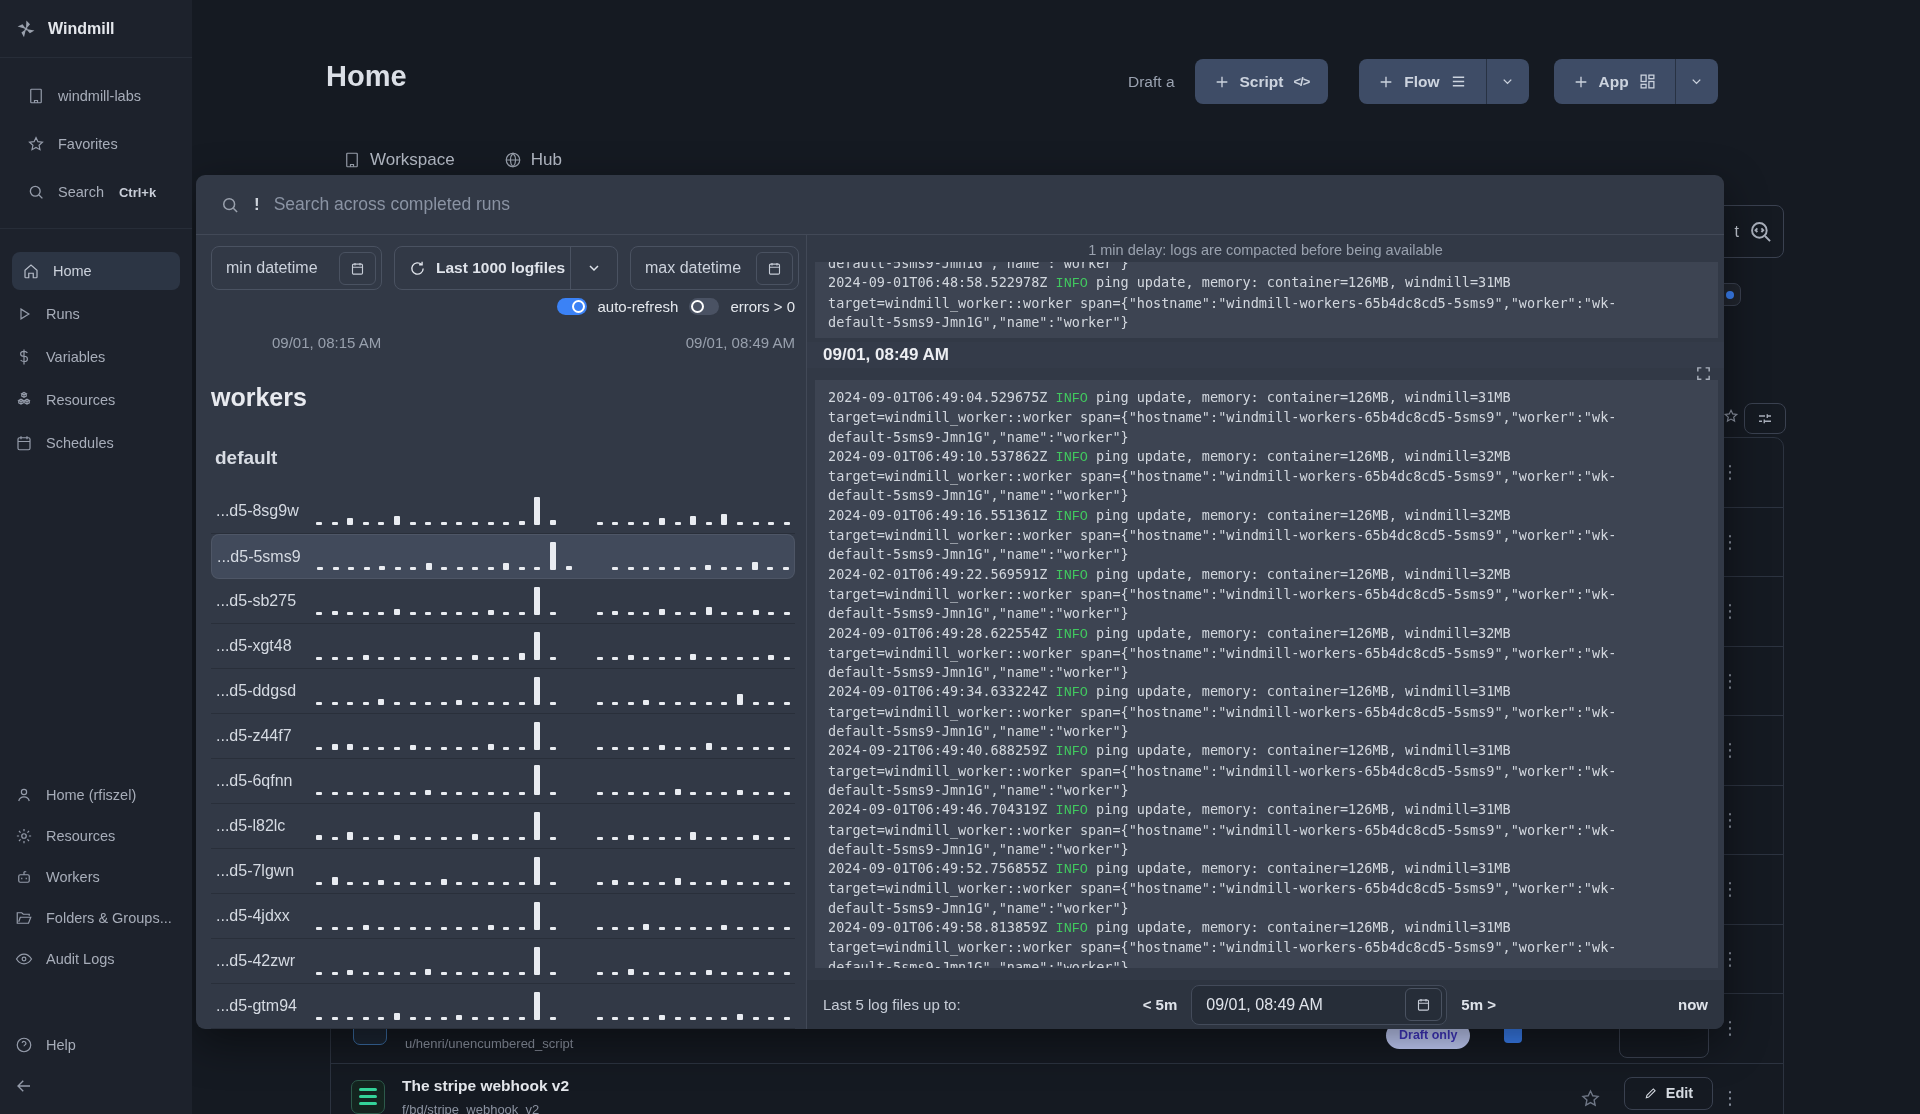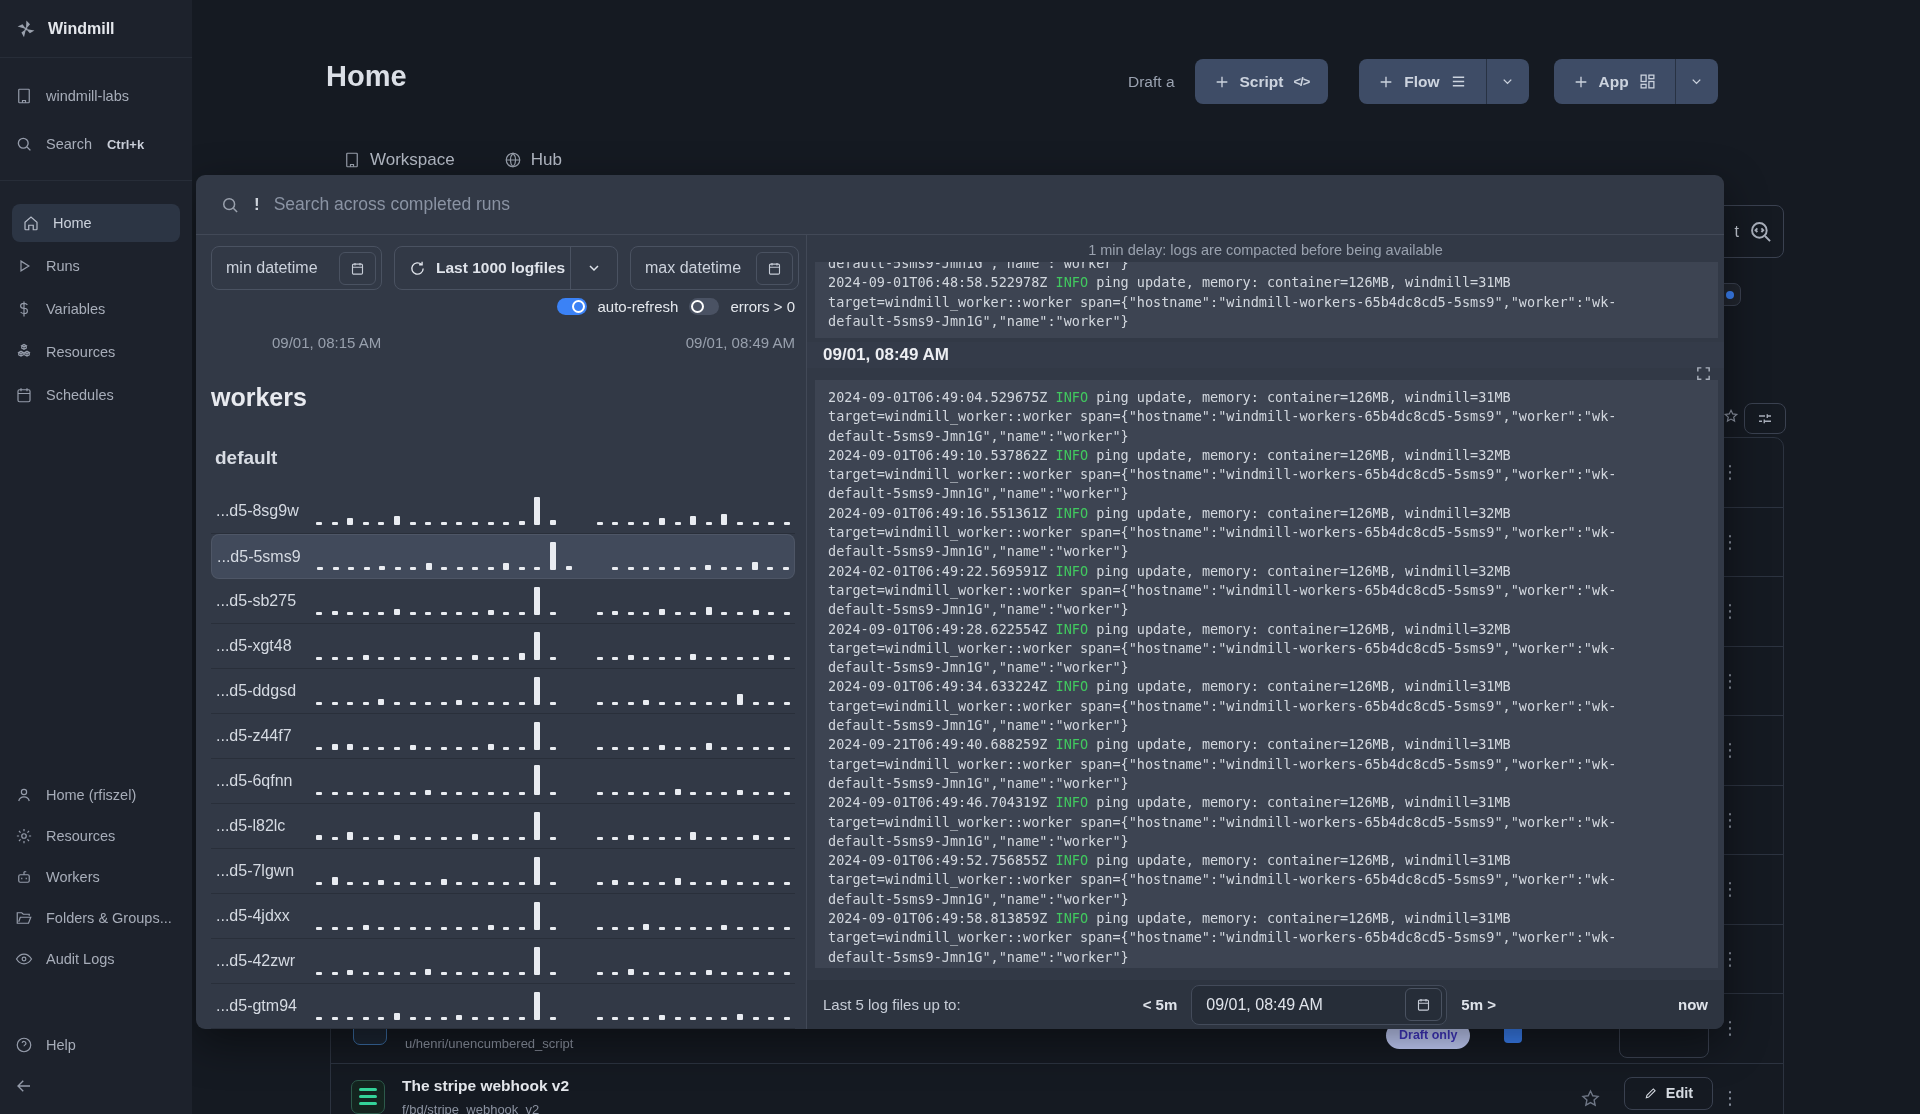--- a/index.html
+++ b/index.html
@@ -4,21 +4,21 @@
 <style>
   * { margin:0; padding:0; box-sizing:border-box; }
   html,body { width:1920px; height:1114px; overflow:hidden; }
   body { background:#151a22; font-family:"Liberation Sans", sans-serif; color:#c5cbd5; position:relative; }
   svg { display:block; }
 
   
   .sidebar { position:absolute; left:0; top:0; width:192px; height:1114px; background:#1d222c; z-index:20; display:flex; flex-direction:column; }
   .brand { height:58px; display:flex; align-items:center; gap:11px; padding:0 15px; border-bottom:1px solid #272d38; }
   .brand-title { color:#e4e7ec; font-weight:700; font-size:16px; }
-  .side-group1 { padding:14px 0 12px; }
+  .side-group1 { padding:14px 12px 12px; }
   .side-div { border-bottom:1px solid #272d38; }
   .side-group2 { padding-top:20px; }
   .side-item { height:48px; display:flex; align-items:center; gap:13px; padding:0 15px; color:#a7adb9; font-size:14.5px; cursor:pointer; }
   .side-group2 .side-item, .side-bottom .side-item { height:43px; }
   .side-bottom .side-item { height:41px; }
   .side-item .icn { width:18px; height:18px; color:#959caa; flex:none; }
   .side-item.active { background:#2c3544; border-radius:8px; margin:0 12px; padding:0 10px; height:38px; color:#ccd2dc; }
   .side-item.active .icn { color:#b6bcc8; }
   .active-wrap { height:43px; display:flex; align-items:center; }
   .active-wrap .side-item { flex:1; }
@@ -109,21 +109,21 @@
   .wname { width:100px; flex:none; font-size:16px; color:#d5dae2; }
   .spark { flex:1; display:flex; align-items:flex-end; justify-content:space-between; padding-bottom:8px; height:100%; }
   .spark .bar { width:6px; background:var(--spark-bar); border-radius:1px; flex:none; }
 
   .notice { position:absolute; left:0; right:0; top:7px; text-align:center; color:#9aa2af; font-size:14.5px; }
   .logbox { position:absolute; left:8px; right:6px; background:#3d4452; overflow:hidden; padding:0 13px; font-family:"DejaVu Sans Mono", monospace; font-size:13.5px; line-height:19.3px; color:#d2d7de; }
   .logbox1 { top:27px; height:76px; }
   .logbox1 .partial { margin-top:-8px; }
   .logbox2 { top:145px; height:588px; padding-top:8px; }
   .ll { white-space:pre; }
-  .linfo { color:var(--info-green); }
+  .linfo { color:var(--info-green);font-family:Liberation Mono, monospace; }
   .band { position:absolute; left:0; right:0; top:107px; height:26px; background:#343b49; display:flex; align-items:center; padding-left:16px; font-size:17px; font-weight:700; color:#eceef2; }
   .expand-btn { position:absolute; right:12px; top:130px; width:17px; height:17px; color:#aab1bd; cursor:pointer; z-index:2; }
 
   .m-footer { position:absolute; left:0; right:0; bottom:0; height:49px; background:#2d3440; display:flex; align-items:center; padding:0 16px; gap:14px; border-bottom-right-radius:9px; }
   .mf-label { color:#c6ccd6; font-size:15px; margin-right:auto; }
   .mf-step { color:#dfe3ea; font-size:15px; font-weight:700; cursor:pointer; }
   .mf-input { width:256px; height:40px; background:#262d38; border:1px solid #434b5a; border-radius:8px; display:flex; align-items:center; justify-content:space-between; padding:0 4px 0 14px; color:#dfe3ea; font-size:16px; cursor:pointer; }
   .mf-now { color:#dfe3ea; font-size:15px; font-weight:700; margin-left:auto; cursor:pointer; }
 </style>
 </head>
@@ -138,20 +138,26 @@
     <span class="brand-title">Windmill</span>
   </div>
 
   <div class="side-group1">
     <div class="side-item">
       <svg class="icn" viewBox="0 0 24 24" fill="none" stroke="currentColor" stroke-width="1.6">
           <rect x="5" y="3" width="14" height="18" rx="1"></rect>
           <path d="M9 7h.01M15 7h.01M9 11h.01M15 11h.01M9 15h.01M15 15h.01M10 21v-3h4v3"></path>
         </svg>
       <span>windmill-labs</span>
+    </div>
+    <div class="side-item">
+      <svg class="icn" viewBox="0 0 24 24" fill="none" stroke="currentColor" stroke-width="1.6">
+          <path d="M12 3.5l2.6 5.4 6 .7-4.5 4.1 1.2 5.9-5.3-3-5.3 3 1.2-5.9L3.4 9.6l6-.7z"></path>
+        </svg>
+      <span>Favorites</span>
     </div>
     <div class="side-item">
       <svg class="icn" viewBox="0 0 24 24" fill="none" stroke="currentColor" stroke-width="1.8">
           <circle cx="11" cy="11" r="6.5"></circle>
           <path d="m16 16 4.5 4.5"></path>
         </svg>
       <span>Search</span>
       <span class="shortcut">Ctrl+k</span>
     </div>
   </div>

